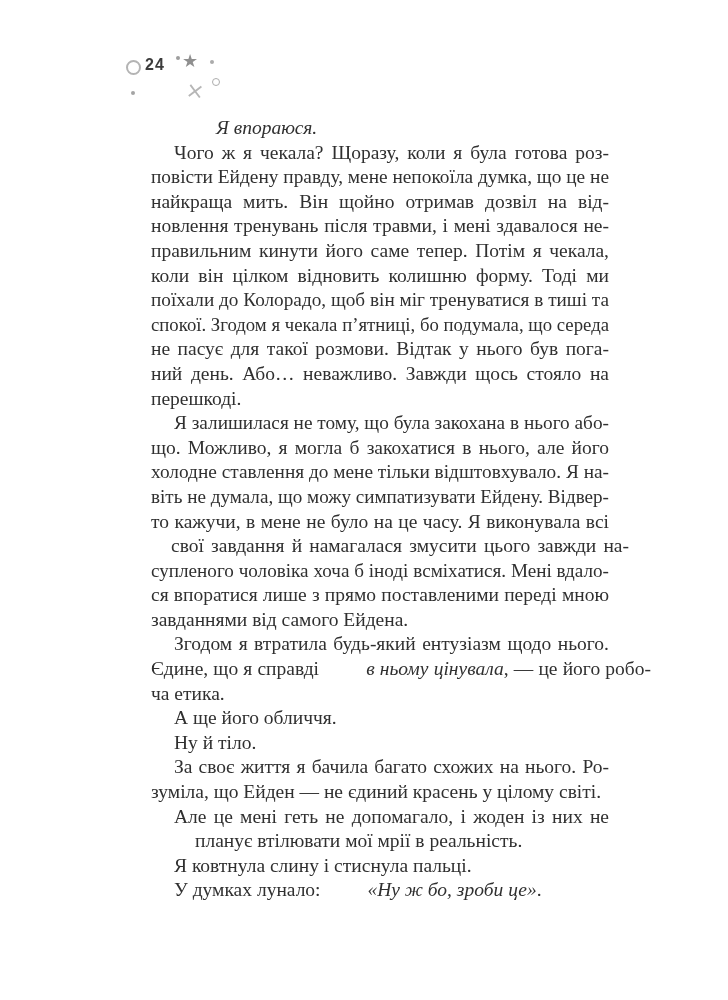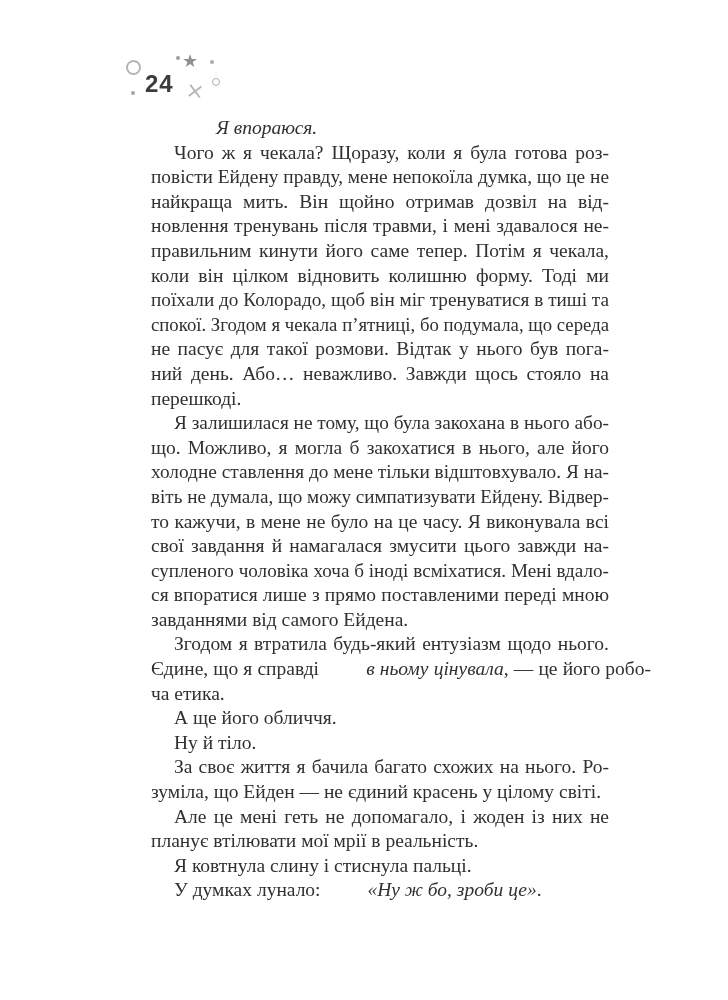--- a/index.html
+++ b/index.html
@@ -11,22 +11,22 @@
   .orn{position:absolute;pointer-events:none;}
   .ring{left:126px;top:60px;width:11px;height:11px;border:2.5px solid #b4b4b4;border-radius:50%;}
   .dot{width:4px;height:4px;border-radius:50%;background:#9e9e9e;}
   .dot-a{left:176px;top:56px;}
   .dot-b{left:210px;top:60px;background:#ababab;}
   .dot-c{left:131px;top:91px;background:#a4a4a4;}
   .star{left:182px;top:52px;font:18px "DejaVu Sans",sans-serif;line-height:1;color:#8f8f8f;}
   .small-circle{left:212px;top:78px;width:6px;height:6px;border:1.5px solid #adadad;border-radius:50%;}
   .cross{left:186px;top:80px;font:22px "DejaVu Sans",sans-serif;line-height:1;color:#b6b6b6;transform:rotate(8deg);}
   .page-number{
-    position:absolute;left:145px;top:70px;
-    font-family:"Liberation Sans",sans-serif;font-weight:bold;font-size:24px;
+    position:absolute;left:145px;top:56px;
+    font-family:"Liberation Sans",sans-serif;font-weight:bold;font-size:16px;
     color:#3c3c3c;letter-spacing:1px;
   }
   
   .textblock{
     position:absolute;left:151px;top:116px;width:458px;
     font-size:19.5px;line-height:24.6px;color:#303030;
   }
   .line{height:24.6px;white-space:nowrap;}
   .line.indent{padding-left:23px;}
   .line .inner{display:inline-block;white-space:nowrap;}
@@ -58,30 +58,30 @@
       <div class="line"><span class="inner" style="word-spacing: 0px; transform-origin: 0px 50%; transform: scaleX(0.986737);"><span>поїхали до Колорадо, щоб він міг тренуватися в тиші та</span></span></div>
       <div class="line"><span class="inner" style="word-spacing: 0px; transform-origin: 0px 50%; transform: scaleX(0.961427);"><span>спокої. Згодом я чекала п’ятниці, бо подумала, що середа</span></span></div>
       <div class="line"><span class="inner" style="word-spacing: 2.60069px;"><span>не пасує для такої розмови. Відтак у нього був пога-</span></span></div>
       <div class="line"><span class="inner" style="word-spacing: 3.70759px;"><span>ний день. Або… неважливо. Завжди щось стояло на</span></span></div>
       <div class="line"><span class="inner" style="word-spacing: 0px;"><span>перешкоді.</span></span></div>
       <div class="line indent"><span class="inner" style="word-spacing: 0px; transform-origin: 0px 50%; transform: scaleX(0.989234);"><span>Я залишилася не тому, що була закохана в нього або-</span></span></div>
       <div class="line"><span class="inner" style="word-spacing: 2.35938px;"><span>що. Можливо, я могла б закохатися в нього, але його</span></span></div>
       <div class="line"><span class="inner" style="word-spacing: 0px; transform-origin: 0px 50%; transform: scaleX(0.990705);"><span>холодне ставлення до мене тільки відштовхувало. Я на-</span></span></div>
       <div class="line"><span class="inner" style="word-spacing: 0px; transform-origin: 0px 50%; transform: scaleX(0.980695);"><span>віть не думала, що можу симпатизувати Ейдену. Відвер-</span></span></div>
       <div class="line"><span class="inner" style="word-spacing: 0.556818px;"><span>то кажучи, в мене не було на це часу. Я виконувала всі</span></span></div>
-      <div class="line"><span class="inner" style="word-spacing: 2.27455px;"><span>свої завдання й намагалася змусити цього завжди на-</span></span></div>
+      <div class="line"><span class="inner" style="word-spacing: 2.27455px; margin-left: 20px;"><span>свої завдання й намагалася змусити цього завжди на-</span></span></div>
       <div class="line"><span class="inner" style="word-spacing: 0px; transform-origin: 0px 50%; transform: scaleX(0.981878);"><span>супленого чоловіка хоча б іноді всміхатися. Мені вдало-</span></span></div>
       <div class="line"><span class="inner" style="word-spacing: 0.3125px;"><span>ся впоратися лише з прямо поставленими переді мною</span></span></div>
       <div class="line"><span class="inner" style="word-spacing: 0px;"><span>завданнями від самого Ейдена.</span></span></div>
       <div class="line indent"><span class="inner" style="word-spacing: 1.64583px;"><span>Згодом я втратила будь-який ентузіазм щодо нього.</span></span></div>
       <div class="line"><span class="inner" style="word-spacing: 0.295312px;"><span>Єдине, що я справді </span><i>в ньому цінувала</i><span>, — це його робо-</span></span></div>
       <div class="line"><span class="inner" style="word-spacing: 0px;"><span>ча етика.</span></span></div>
       <div class="line indent"><span class="inner" style="word-spacing: 0px;"><span>А ще його обличчя.</span></span></div>
       <div class="line indent"><span class="inner" style="word-spacing: 0px;"><span>Ну й тіло.</span></span></div>
       <div class="line indent"><span class="inner" style="word-spacing: 1.3125px;"><span>За своє життя я бачила багато схожих на нього. Ро-</span></span></div>
       <div class="line"><span class="inner" style="word-spacing: 0px;"><span>зуміла, що Ейден — не єдиний красень у цілому світі.</span></span></div>
       <div class="line indent"><span class="inner" style="word-spacing: 2.39688px;"><span>Але це мені геть не допомагало, і жоден із них не</span></span></div>
-      <div class="line"><span class="inner" style="word-spacing: 0px;"><span>планує втілювати мої мрії в реальність.</span></span></div>
+      <div class="line"><span class="inner" style="word-spacing: 0px; margin-left: 44px;"><span>планує втілювати мої мрії в реальність.</span></span></div>
       <div class="line indent"><span class="inner" style="word-spacing: 0px;"><span>Я ковтнула слину і стиснула пальці.</span></span></div>
       <div class="line indent"><span class="inner" style="word-spacing: 0px;"><span>У думках лунало: </span><i>«Ну ж бо, зроби це»</i><span>.</span></span></div>
     </div>
 
 </div>
 
 </body></html>

